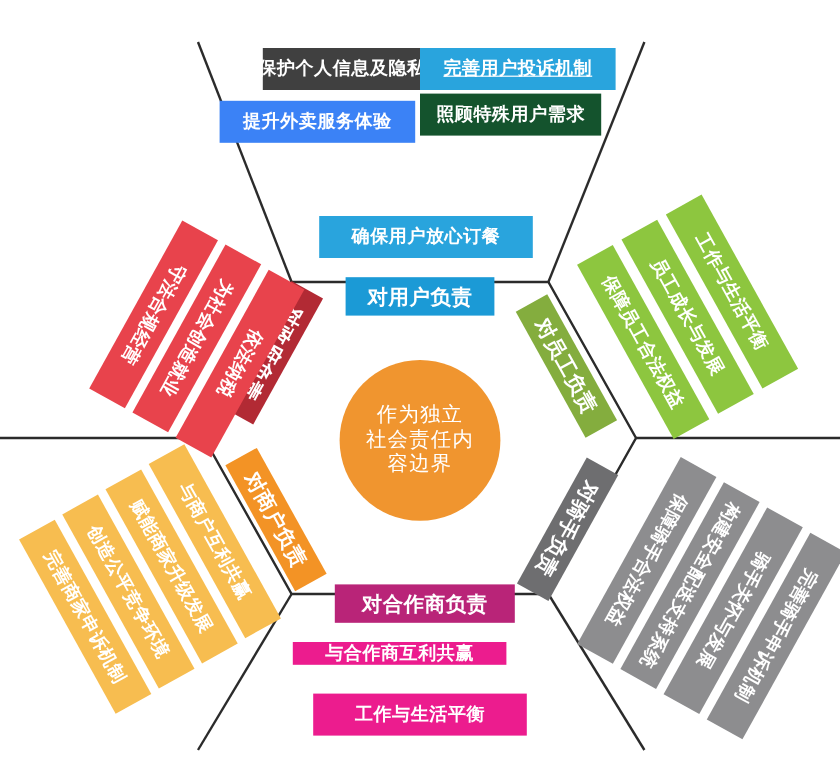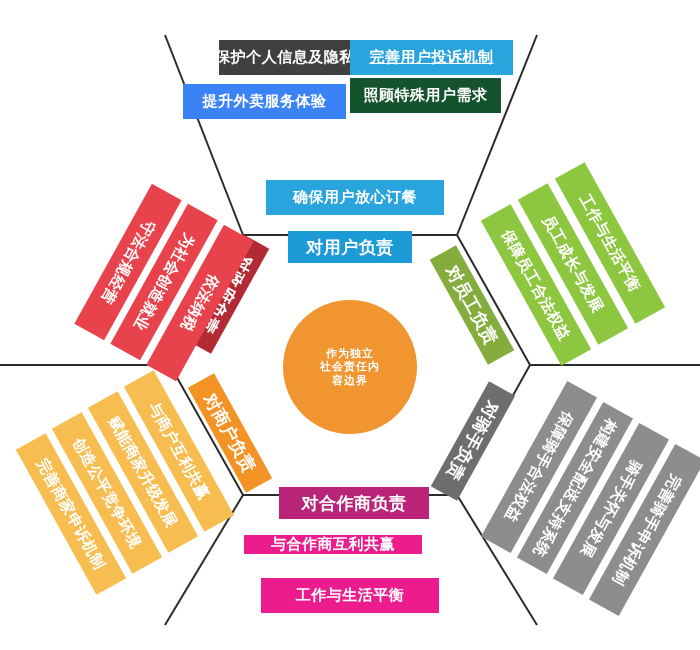--- a/index.html
+++ b/index.html
@@ -8,22 +8,22 @@
   #stage{position:relative;width:700px;height:650px;background:#fff;}
   svg#lines{position:absolute;left:0;top:0;width:700px;height:650px;}
   .box{position:absolute;box-sizing:border-box;display:flex;
        align-items:center;justify-content:center;color:#fff;
        font-weight:bold;letter-spacing:.5px;white-space:nowrap;}
   .hbox{font-size:17px;}
   .ibox{font-size:15px;}
   .rot{transform-origin:center center;}
   .center-circle{position:absolute;border-radius:50%;
        display:flex;align-items:center;justify-content:center;
-       flex-direction:column;color:#fff;font-size:11px;line-height:1.22;
-       font-weight:bold;text-align:center;letter-spacing:1px;}
+       flex-direction:column;color:#fff;font-size:17px;line-height:1.22;
+       font-weight:normal;text-align:center;letter-spacing:1px;}
   .cl{display:block;}
 </style>
 </head>
 <body>
 
 <div id="stage">
 
   <svg id="lines" viewBox="0 0 700 650">
 
     <g stroke="#2b2b2b" stroke-width="2" fill="none">

